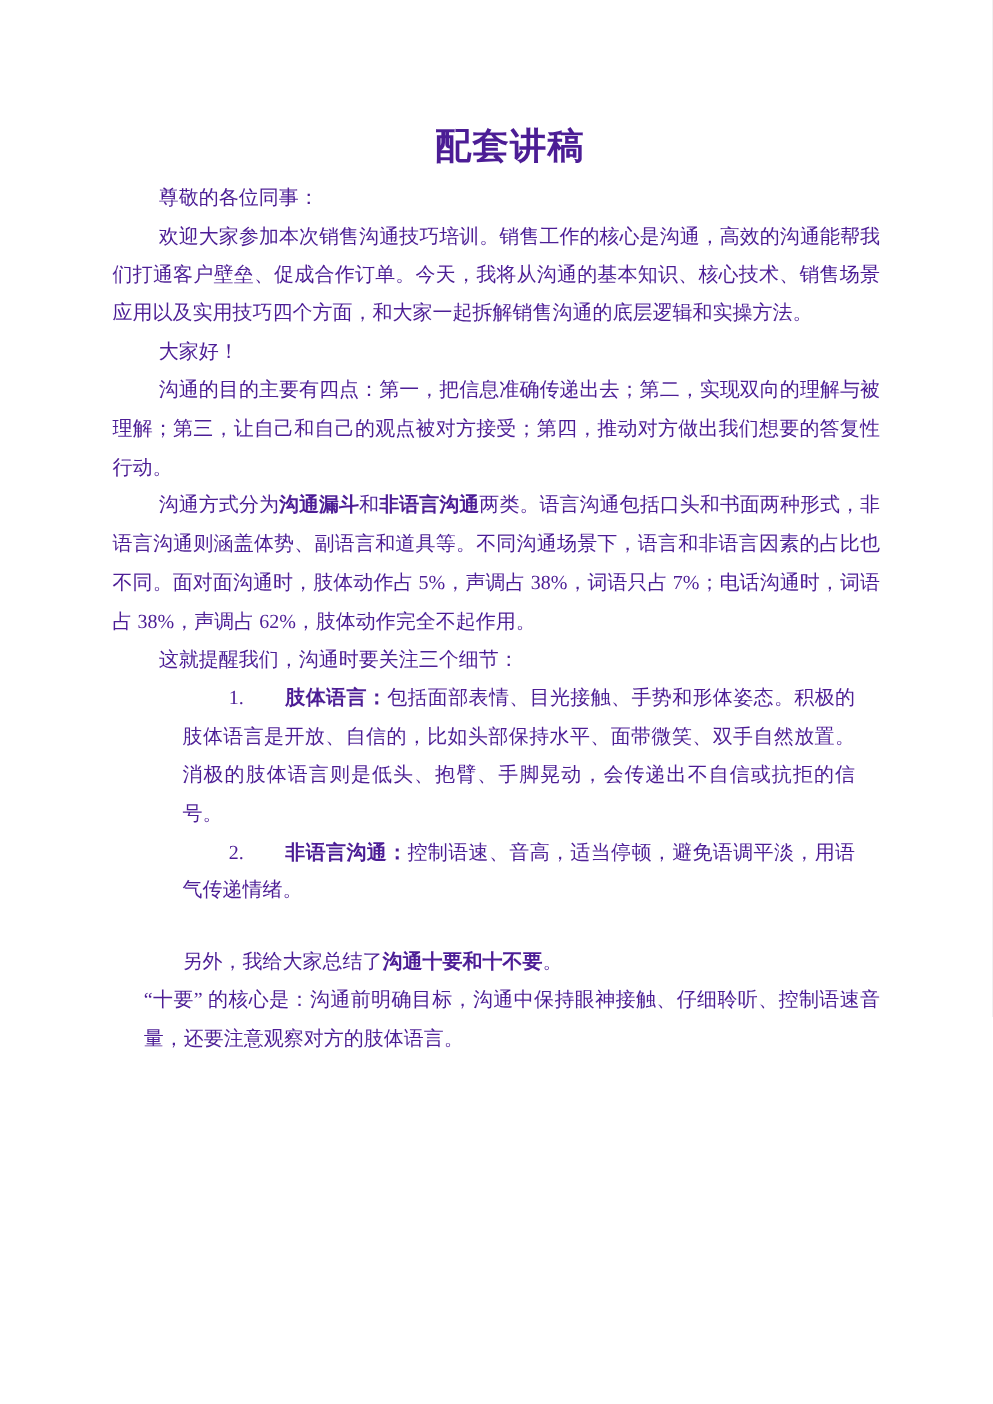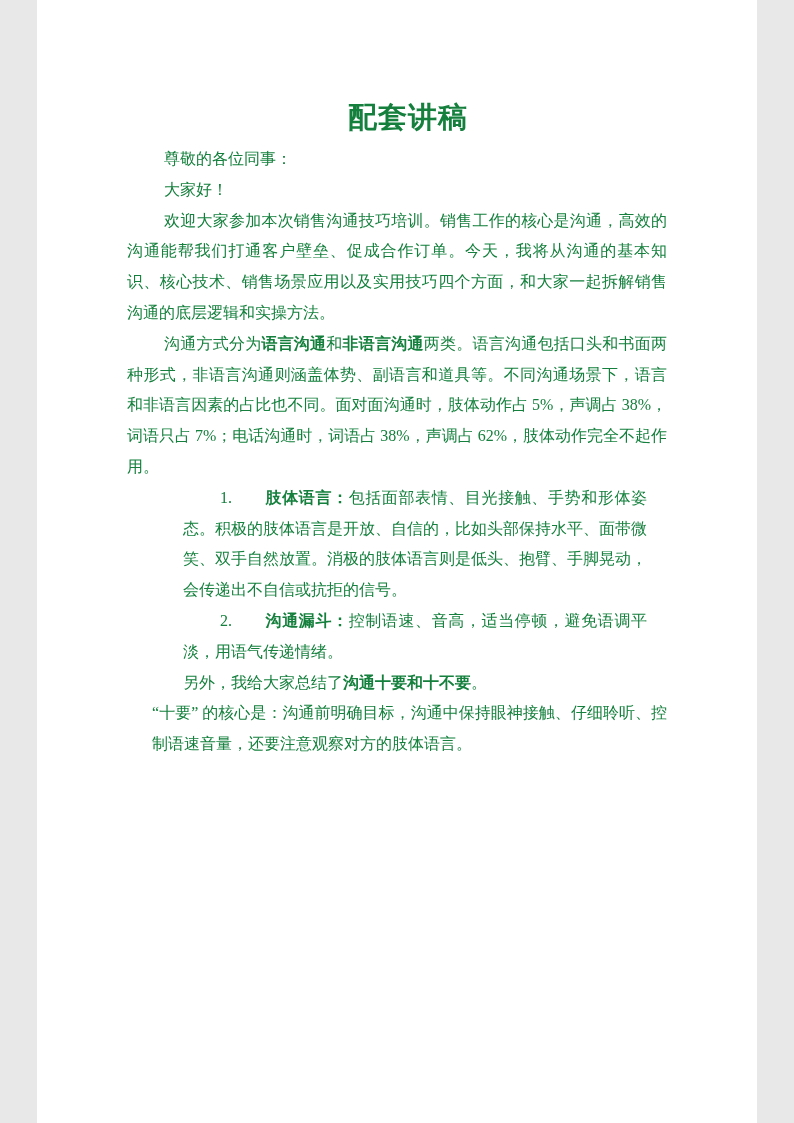--- a/index.html
+++ b/index.html
@@ -1,58 +1,60 @@
 <!DOCTYPE html>
 <html lang="zh"><head>
 <meta charset="utf-8">
 <style>
   html, body { margin: 0; padding: 0; background: #e8e8e8; }
   .page {
     position: relative;
-    width: 720px;
+    width: 794px;
     height: 1123px;
     margin: 0 auto;
     background: #ffffff;
     box-sizing: border-box;
     padding: 98px 90px 0 90px;
     font-family: "Liberation Serif", "DejaVu Serif", serif;
-    color: #15803d;
+    color: #4c1d95;
     font-size: 16px;
     line-height: 30.8px;
     overflow: hidden;
   }
   .title {
     font-size: 29px;
     font-weight: bold;
     text-align: center;
     line-height: 38px;
     padding-left: 22px;   
     margin-bottom: 8px;
     letter-spacing: 1px;
   }
   .para { text-align: justify; text-justify: inter-ideograph; }
   .ind   { text-indent: 37px; font-family: Liberation Serif, serif; }
-  .hang  { margin-left: 56px; }          
+  .hang  { margin-left: 56px; margin-top: 26px; }          
   .quote { margin-left: 25px; }          
   .list-item {
     margin-left: 56px;
     margin-right: 20px;
     text-indent: 37px;
   }
   .num { display: inline-block; width: 45px; text-indent: 0; }
   .b { font-weight: bold; }
 </style>
 </head>
 <body>
 
 <div class="page">
   <div class="title">配套讲稿</div>
   <div>
       <div class="para ind"><span>尊敬的各位同事：</span></div>
+      <div class="para ind"><span>欢迎大家参加本次销售沟通技巧培训。销售工作的核心是沟通，高效的沟通能帮我们打通客户壁垒、促成合作订单。今天，我将从沟通的基本知识、核心技术、销售场景应用以及实用技巧四个方面，和大家一起拆解销售沟通的底层逻辑和实操方法。</span></div>
       <div class="para ind"><span>大家好！</span></div>
-      <div class="para ind"><span>欢迎大家参加本次销售沟通技巧培训。销售工作的核心是沟通，高效的沟通能帮我们打通客户壁垒、促成合作订单。今天，我将从沟通的基本知识、核心技术、销售场景应用以及实用技巧四个方面，和大家一起拆解销售沟通的底层逻辑和实操方法。</span></div>
-      <div class="para ind"><span>沟通方式分为</span><span class="b">语言沟通</span><span>和</span><span class="b">非语言沟通</span><span>两类。语言沟通包括口头和书面两种形式，非语言沟通则涵盖体势、副语言和道具等。不同沟通场景下，语言和非语言因素的占比也不同。面对面沟通时，肢体动作占 5%，声调占 38%，词语只占 7%；电话沟通时，词语占 38%，声调占 62%，肢体动作完全不起作用。</span></div>
+      <div class="para ind"><span>沟通的目的主要有四点：第一，把信息准确传递出去；第二，实现双向的理解与被理解；第三，让自己和自己的观点被对方接受；第四，推动对方做出我们想要的答复性行动。</span></div>
+      <div class="para ind"><span>沟通方式分为</span><span class="b">沟通漏斗</span><span>和</span><span class="b">非语言沟通</span><span>两类。语言沟通包括口头和书面两种形式，非语言沟通则涵盖体势、副语言和道具等。不同沟通场景下，语言和非语言因素的占比也不同。面对面沟通时，肢体动作占 5%，声调占 38%，词语只占 7%；电话沟通时，词语占 38%，声调占 62%，肢体动作完全不起作用。</span></div>
+      <div class="para ind"><span>这就提醒我们，沟通时要关注三个细节：</span></div>
       <div class="para list-item"><span class="num">1.</span><span class="b">肢体语言：</span><span>包括面部表情、目光接触、手势和形体姿态。积极的肢体语言是开放、自信的，比如头部保持水平、面带微笑、双手自然放置。消极的肢体语言则是低头、抱臂、手脚晃动，会传递出不自信或抗拒的信号。</span></div>
-      <div class="para list-item"><span class="num">2.</span><span class="b">沟通漏斗：</span><span>控制语速、音高，适当停顿，避免语调平淡，用语气传递情绪。</span></div>
+      <div class="para list-item"><span class="num">2.</span><span class="b">非语言沟通：</span><span>控制语速、音高，适当停顿，避免语调平淡，用语气传递情绪。</span></div>
       <div class="para hang"><span>另外，我给大家总结了</span><span class="b">沟通十要和十不要</span><span>。</span></div>
       <div class="para quote"><span>“十要” 的核心是：沟通前明确目标，沟通中保持眼神接触、仔细聆听、控制语速音量，还要注意观察对方的肢体语言。</span></div>
     </div>
 </div>
 
 </body></html>

